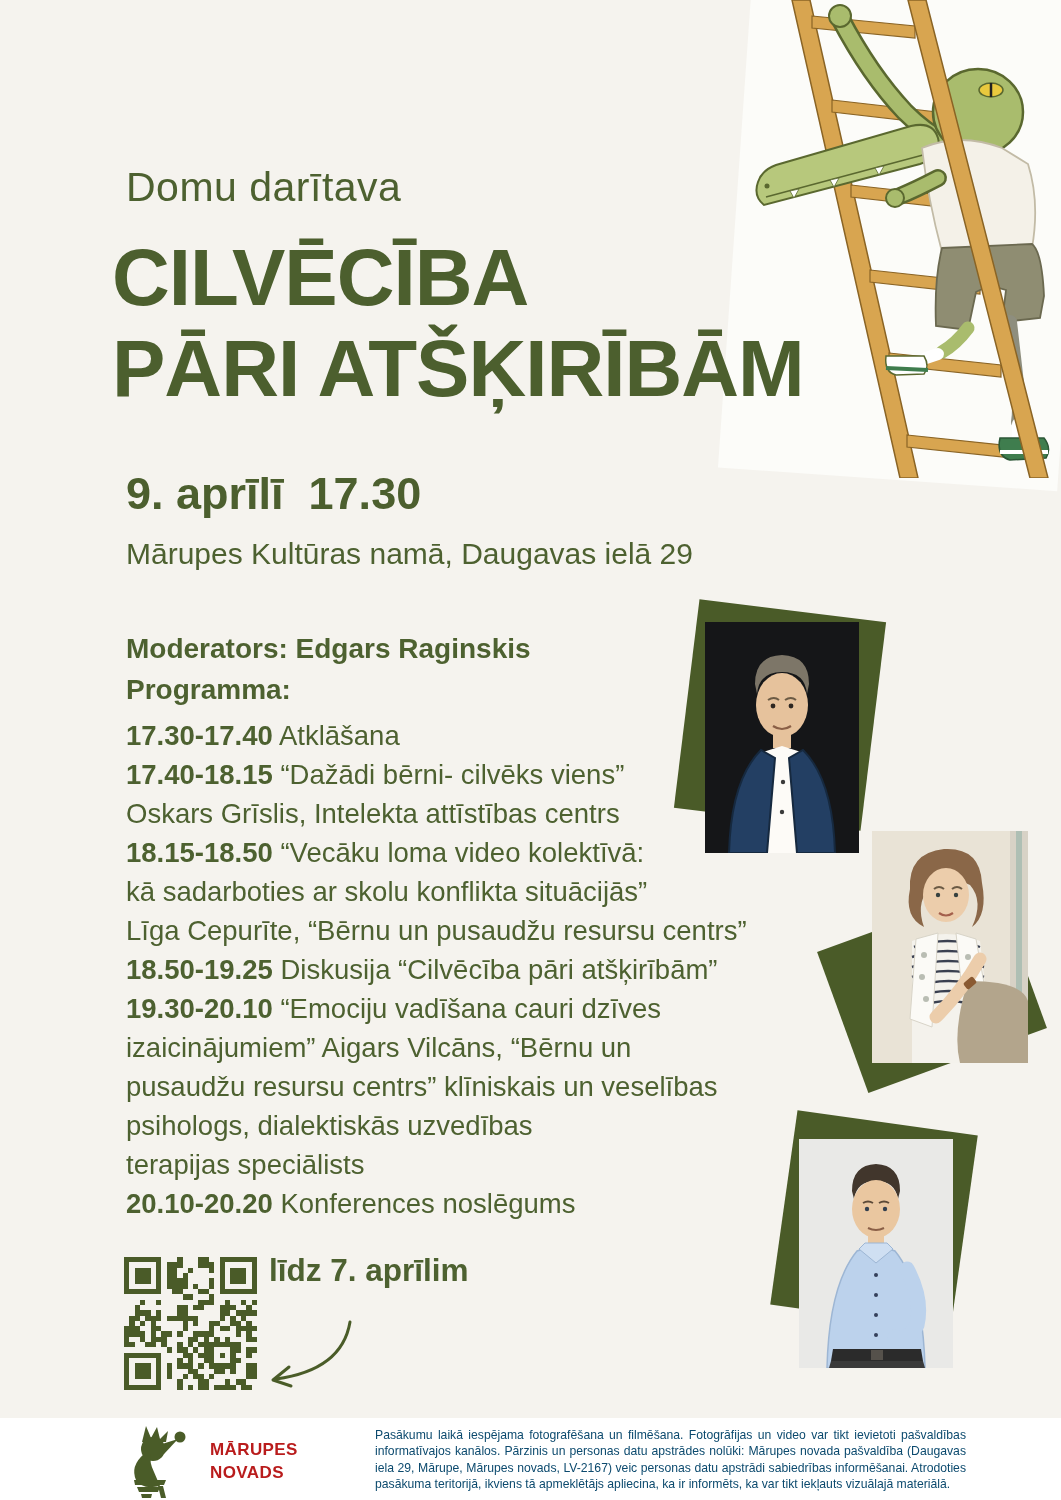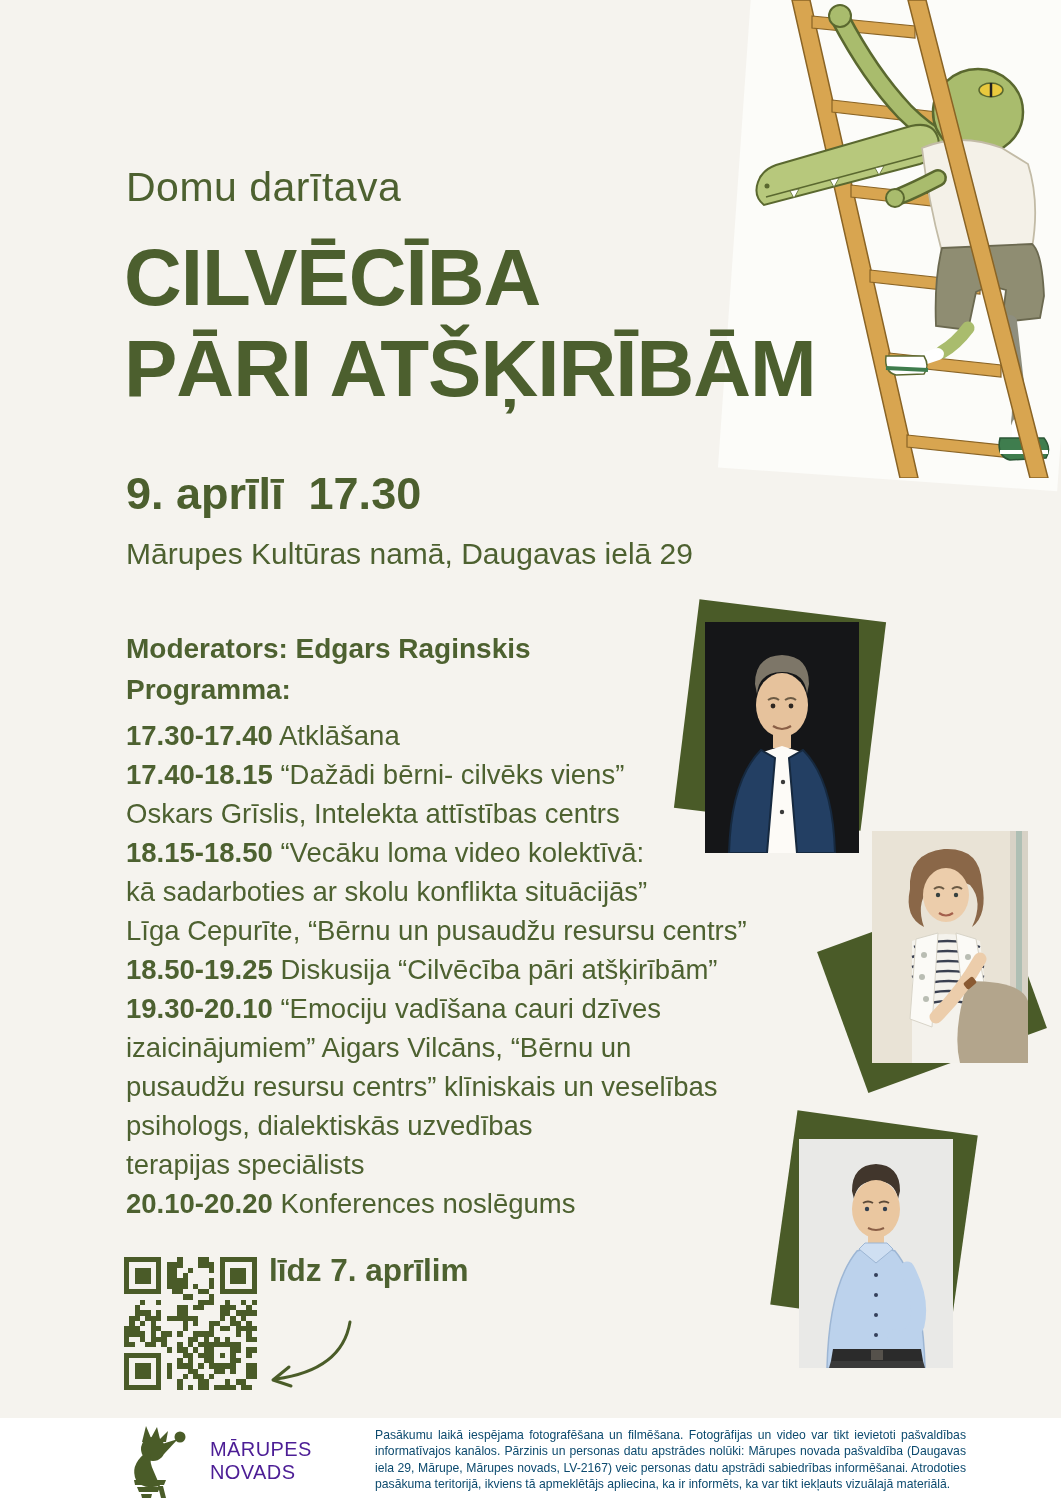--- a/index.html
+++ b/index.html
@@ -4,21 +4,21 @@
 <style>
   html,body{margin:0;padding:0;background:#dddbd6;}
   .poster{
     position:relative;width:1061px;height:1500px;margin:0 auto;
     background:#f5f3ee;overflow:hidden;
     font-family:"Liberation Sans",sans-serif;color:#4d6130;
   }
   .abs{position:absolute;}
   
   .kicker{left:126px;top:164px;font-size:41px;font-weight:500;letter-spacing:.5px;text-align:right;}
-  .title{left:124px;top:232px;font-size:80px;line-height:91px;font-weight:800;
+  .title{left:112px;top:232px;font-size:80px;line-height:91px;font-weight:800;
          letter-spacing:-1px;color:#4c5f2e;}
   .datetime{left:126px;top:468px;font-size:45px;font-weight:800;white-space:pre;color:#4c5f2e;}
   .venue{left:126px;top:537px;font-size:30px;}
   .moderator{left:126px;top:633px;font-size:28px;font-weight:700;}
   .prog-heading{left:126px;top:674px;font-size:28px;font-weight:700;}
   .program{left:126px;top:716px;font-size:27.5px;line-height:39px;}
   .prog-line{white-space:pre-wrap;}
   .pt{font-weight:700;}
   
   .qr-box{left:124px;top:1257px;width:133px;height:133px;}
@@ -31,22 +31,22 @@
   .g3{left:783px;top:1122px;width:182px;height:196px;transform:rotate(8deg);}
   .photo{overflow:hidden;}
   .p1{left:705px;top:622px;width:154px;height:231px;}
   .p2{left:872px;top:831px;width:156px;height:232px;}
   .p3{left:799px;top:1139px;width:154px;height:229px;}
   .paper{left:735px;top:-20px;width:340px;height:500px;background:#fcfcf9;transform:rotate(4deg);}
   .illus{left:680px;top:0px;}
   
   .footer{left:0;top:1418px;width:1061px;height:82px;background:#ffffff;}
   .logo-icon{left:122px;top:1424px;}
-  .logo-text{left:210px;top:1438px;font-size:20px;line-height:23px;font-weight:400;
-             letter-spacing:.4px;color:#4c1d95;}
+  .logo-text{left:210px;top:1438px;font-size:17px;line-height:23px;font-weight:700;
+             letter-spacing:.4px;color:#b91c1c;}
   .legal{left:375px;top:1427px;width:591px;font-size:12.2px;line-height:16.3px;
          color:#0c4a6e;text-align:justify;margin:0;}
 </style>
 </head>
 <body>
 
 <div class="poster">
 
   <div class="abs paper"></div>
 

